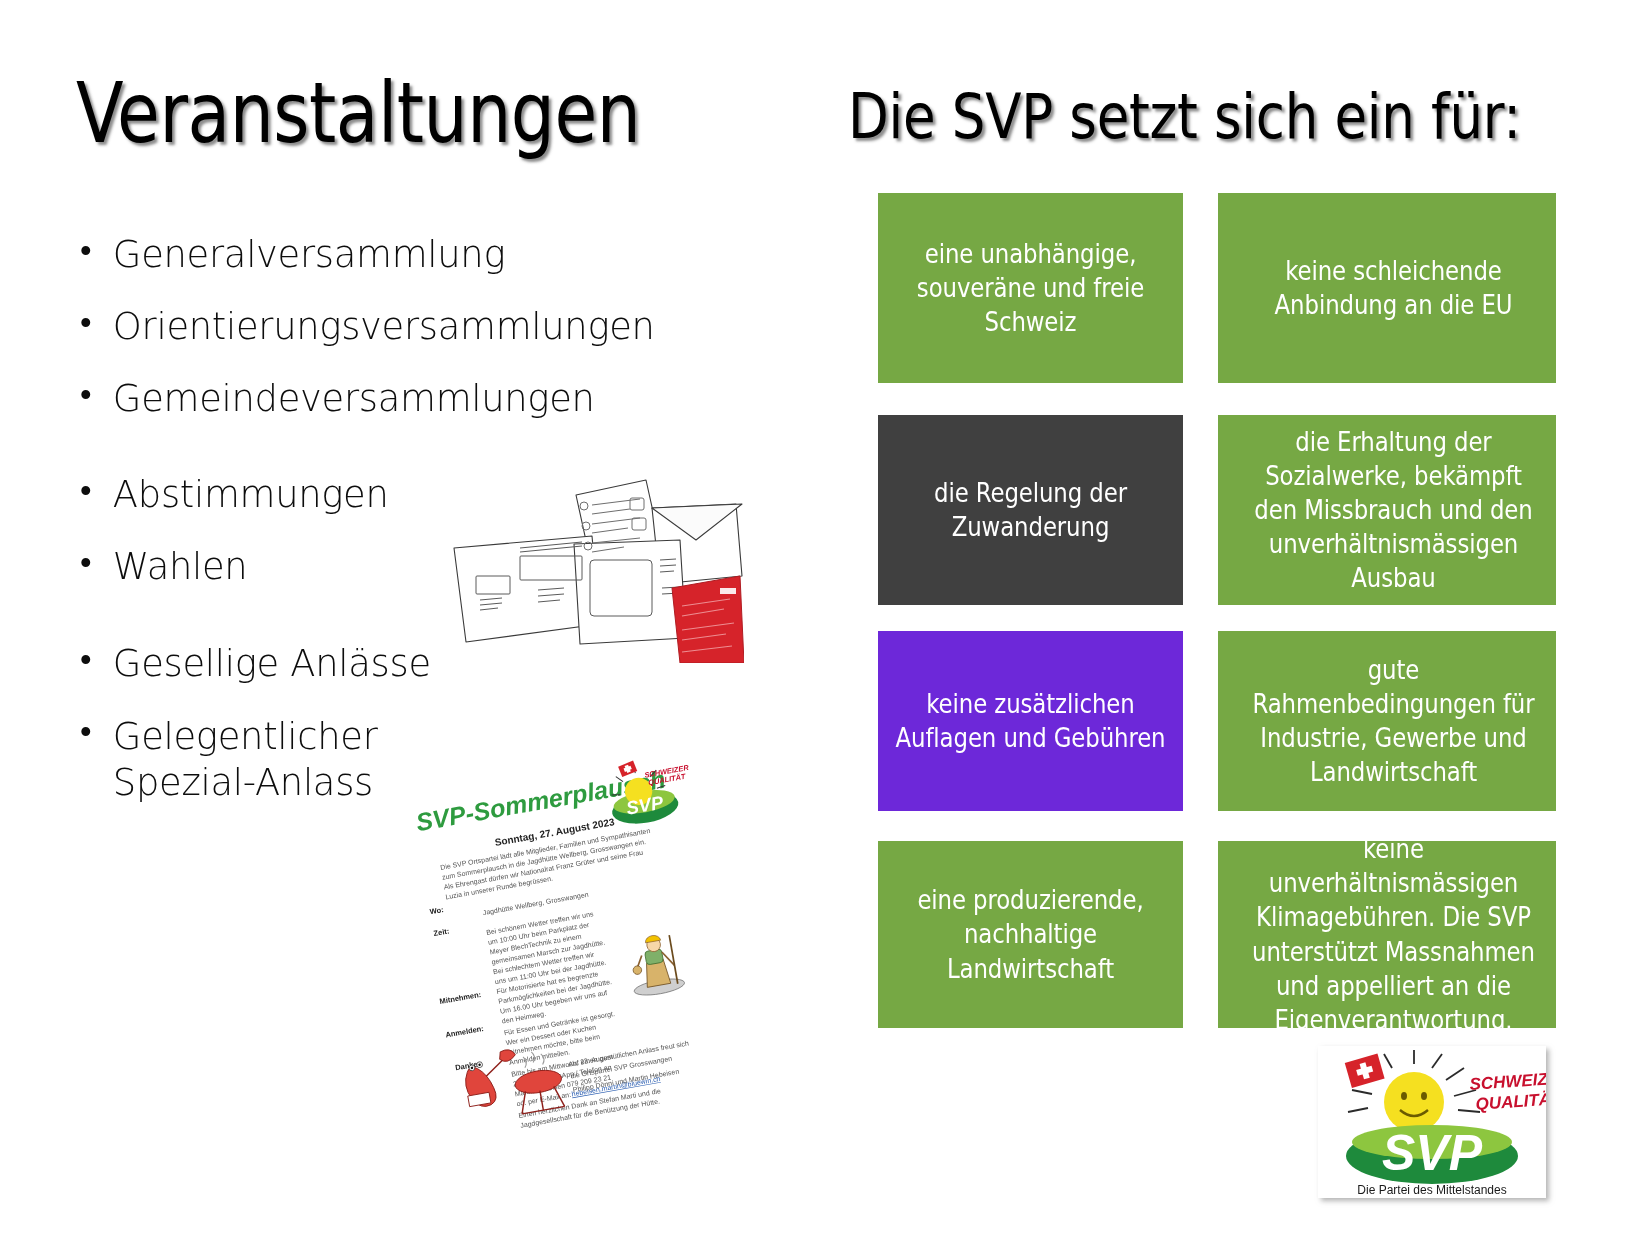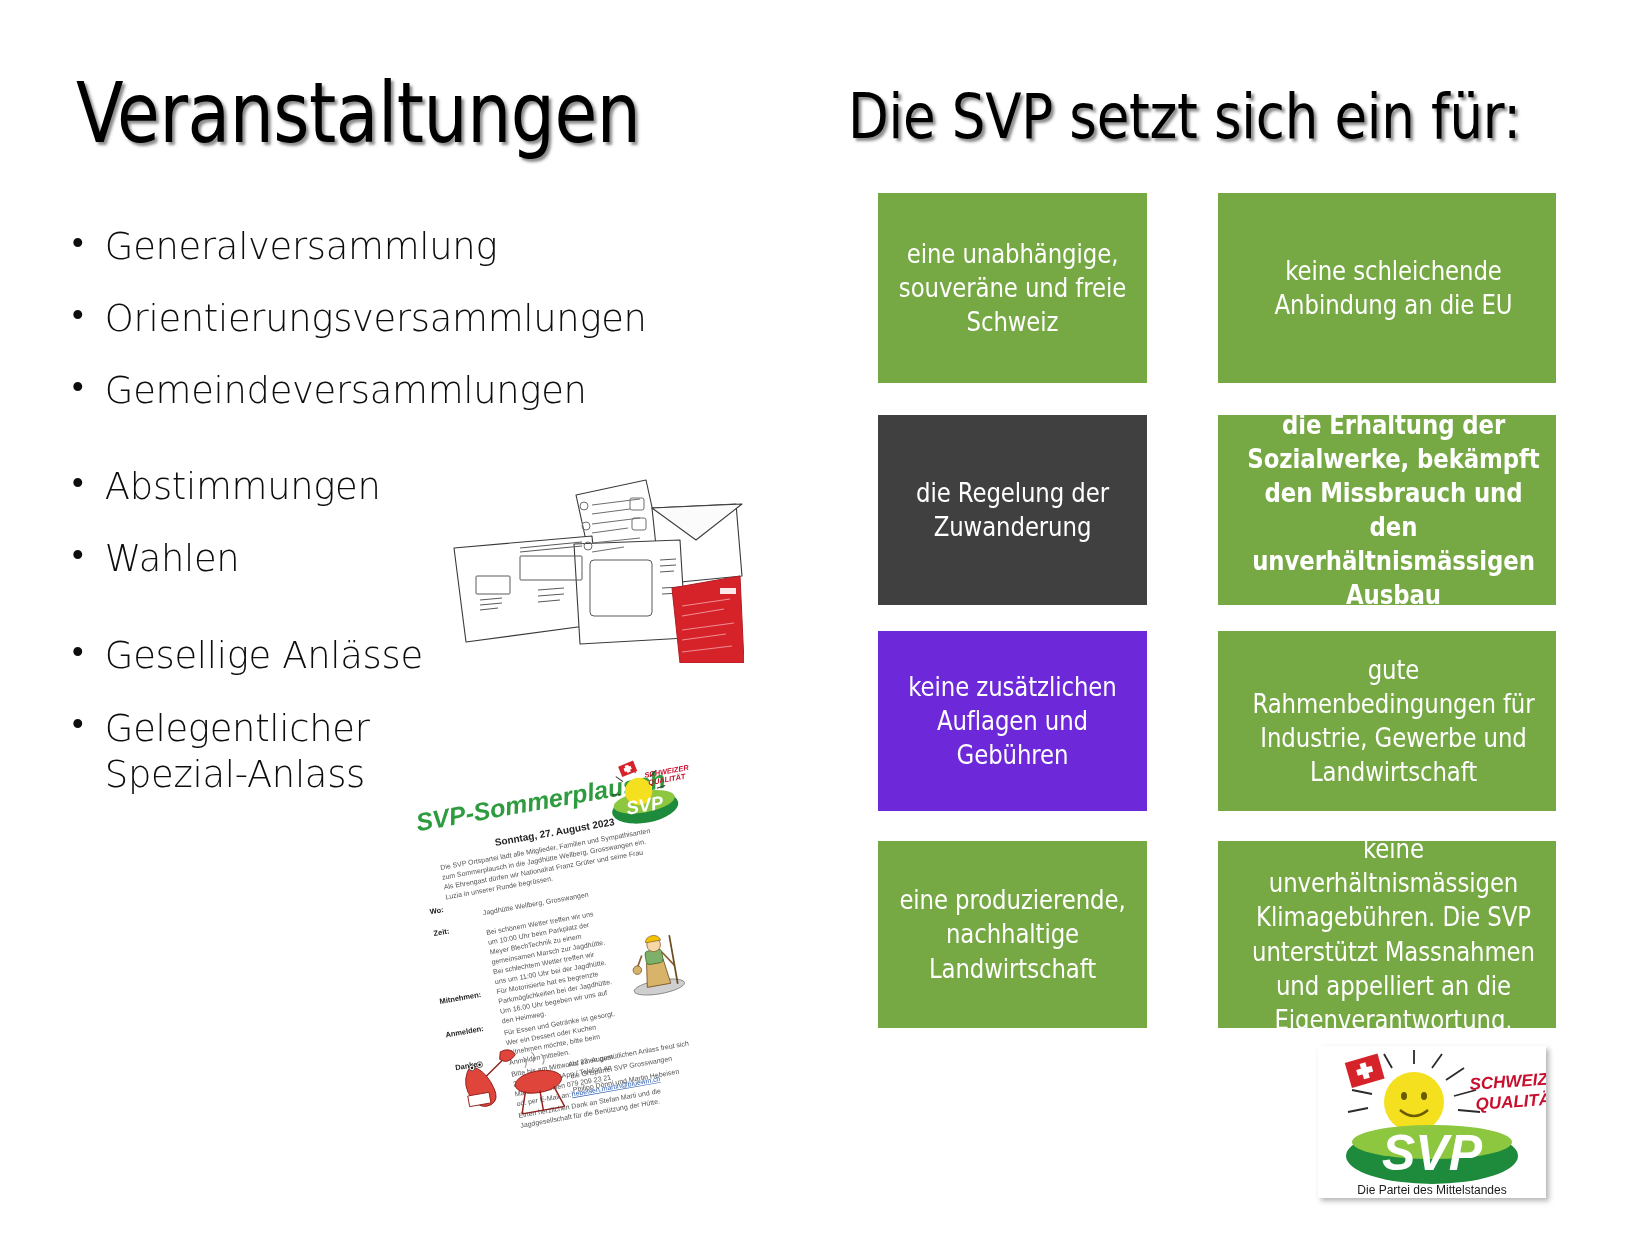--- a/index.html
+++ b/index.html
@@ -41,21 +41,21 @@
     transform: scaleX(0.95);
   }
 
   
   #bullet-list {
     position: absolute;
     left: 68px;
     top: 224px;
     width: 640px;
     list-style: none;
-    margin: 0;
+    margin: 8px;
     padding: 0;
   }
   .bullet-item {
     position: relative;
     padding-left: 38px;
     font-size: 38px;
     line-height: 1.18;
     color: #0d0d0d;
     margin-bottom: 27px;
     font-family: "DejaVu Sans", "Liberation Sans", sans-serif;
@@ -103,21 +103,21 @@
     letter-spacing: -0.1px;
     padding: 4px 6px;
     box-sizing: border-box;
     overflow: visible;
   }
   .green-box .gb-text {
     width: 100%;
     transform: scaleX(0.94);
   }
   
-  .col-left  { left: 0px;   width: 269px; }
+  .col-left  { left: 0px;   width: 305px; }
   .col-right { left: 340px; width: 338px; padding-left: 19px; }
   
   .row-1 { top: 0px;   height: 190px; }
   .row-2 { top: 222px; height: 190px; }
   .row-3 { top: 438px; height: 180px; }
   .row-4 { top: 648px; height: 187px; }
 
   
   #voting-docs {
     position: absolute;
@@ -342,21 +342,21 @@
 <div id="green-grid">
   <div class="green-box col-left row-1" style="background: rgb(118, 168, 68);">
     <span class="gb-text">eine unabhängige, souveräne und freie Schweiz</span>
   </div>
   <div class="green-box col-right row-1" style="background: rgb(118, 168, 68);">
     <span class="gb-text">keine schleichende Anbindung an die EU</span>
   </div>
   <div class="green-box col-left row-2" style="background: #404040;">
     <span class="gb-text">die Regelung der Zuwanderung</span>
   </div>
-  <div class="green-box col-right row-2" style="background: rgb(118, 168, 68); font-weight: bold;">
+  <div class="green-box col-right row-2" style="background: rgb(118, 168, 68);">
     <span class="gb-text">die Erhaltung der Sozialwerke, bekämpft den Missbrauch und den unverhältnismässigen Ausbau</span>
   </div>
   <div class="green-box col-left row-3" style="background: #6d28d9; align-items: center;">
     <span class="gb-text">keine zusätzlichen Auflagen und Gebühren</span>
   </div>
   <div class="green-box col-left row-4" style="background: rgb(118, 168, 68);">
     <span class="gb-text">eine produzierende, nachhaltige Landwirtschaft</span>
   </div>
   <div class="green-box col-right row-3" style="background: rgb(118, 168, 68);">
     <span class="gb-text">gute Rahmenbedingungen für Industrie, Gewerbe und Landwirtschaft</span>

